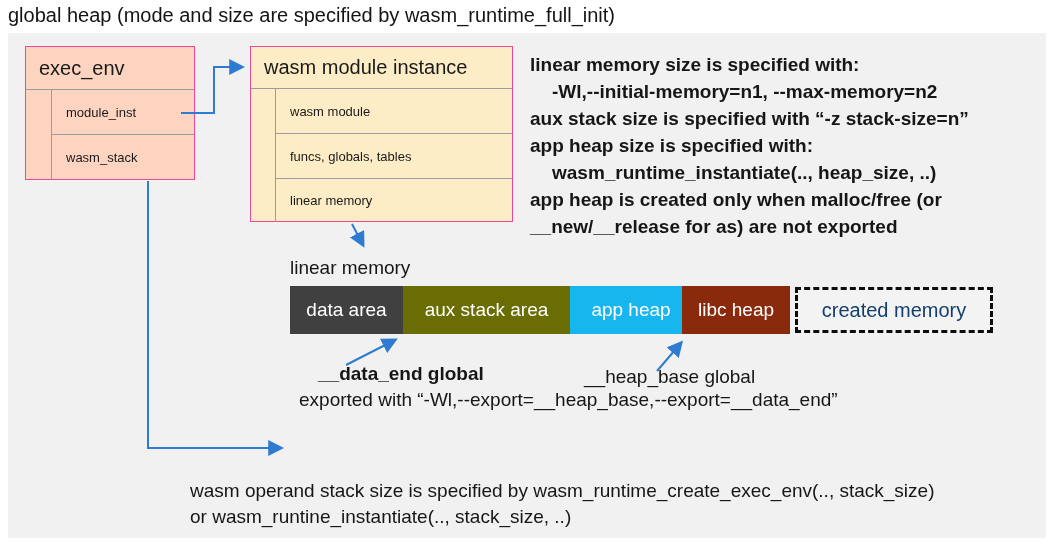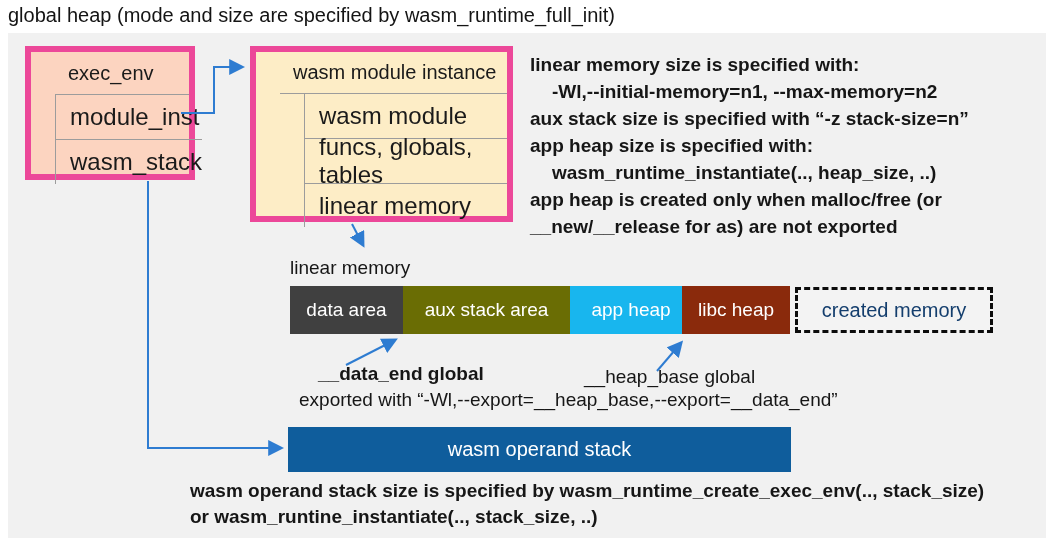--- a/index.html
+++ b/index.html
@@ -11,31 +11,31 @@
   }
   .title {
     position: absolute; left: 8px; top: 4px;
     font-size: 20px; color: #141414; white-space: nowrap;
   }
   .panel {
     position: absolute; left: 8px; top: 33px; width: 1038px; height: 505px;
     background: #f1f1f1;
   }
   
-  .struct { position: absolute; border: 6px solid #ec4899; padding-left: 24px; }
+  .struct { position: absolute; border: 1px solid #ec4899; }
   .struct .hdr {
     border-bottom: 1px solid #9c9c9c; display: flex; align-items: center;
     padding-left: 13px; font-size: 20px; color: #1a1a1a;
   }
   .struct .body { display: flex; }
   .struct .strip { border-right: 1px solid #9c9c9c; }
   .struct .rows { flex: 1; display: flex; flex-direction: column; }
   .struct .row {
     display: flex; align-items: center; padding-left: 14px;
-    font-size: 24px; color: #1a1a1a; border-bottom: 1px solid #9c9c9c;
+    font-size: 13px; color: #1a1a1a; border-bottom: 1px solid #9c9c9c;
   }
   .struct .row:last-child { border-bottom: none; }
   .exec-env { left: 25px; top: 46px; width: 170px; height: 134px; background: #fcd4c0; }
   .exec-env .hdr { height: 43px; }
   .exec-env .strip { width: 26px; }
   .exec-env .row { height: 45px; }
   .exec-env .row:last-child { height: 44px; }
   .mod-inst { left: 250px; top: 46px; width: 263px; height: 176px; background: #fdedc6; }
   .mod-inst .hdr { height: 42px; }
   .mod-inst .strip { width: 25px; }
@@ -71,21 +71,21 @@
   .ann-heapbase { left: 584px; top: 366px; }
   .ann-export   { left: 299px; top: 389px; }
   
   .opstack {
     position: absolute; left: 288px; top: 427px; width: 503px; height: 45px;
     display: flex; align-items: center; justify-content: center;
     color: #ffffff; font-size: 20px;
   }
   .bottom-note {
     position: absolute; left: 190px; top: 478px;
-    font-size: 19px; line-height: 26px; color: #161616; white-space: nowrap; font-weight: bold;
+    font-size: 19px; line-height: 26px; color: #161616; white-space: nowrap;
   }
   
   svg.overlay { position: absolute; left: 0; top: 0; width: 1054px; height: 547px; pointer-events: none; }
 </style>
 </head>
 <body>
 
 <div class="stage">
 
   <div class="title">global heap (mode and size are specified by wasm_runtime_full_init)</div>
@@ -129,21 +129,20 @@
   <div class="seg seg-data" style="background-color: #404040;">data area</div>
   <div class="seg seg-aux" style="background-color: rgb(106, 109, 4);">aux stack area</div>
   <div class="seg seg-app" style="background-color: rgb(24, 182, 238);">app heap</div>
   <div class="seg seg-libc" style="background-color: rgb(138, 42, 12);">libc heap</div>
   <div class="seg-enl" style="color: rgb(20, 62, 109);">created memory</div>
 
   <div class="ann ann-dataend">__data_end global</div>
   <div class="ann ann-heapbase">__heap_base global</div>
   <div class="ann ann-export">exported with “-Wl,--export=__heap_base,--export=__data_end”</div>
 
-  <div class="opstack" style="background-color: rgb(15, 93, 156);">wasm operand stack</div>
   <div class="bottom-note">
     <div>wasm operand stack size is specified by wasm_runtime_create_exec_env(.., stack_size)</div>
     <div>or wasm_runtine_instantiate(.., stack_size, ..)</div>
   </div>
 
   <svg class="overlay" viewBox="0 0 1054 547">
     <defs>
       <marker id="arr" viewBox="0 0 10 10" refX="8" refY="5" markerWidth="8" markerHeight="8" orient="auto-start-reverse">
         <path d="M 0 0 L 10 5 L 0 10 z" fill="#2e7cd1"></path>
       </marker>

